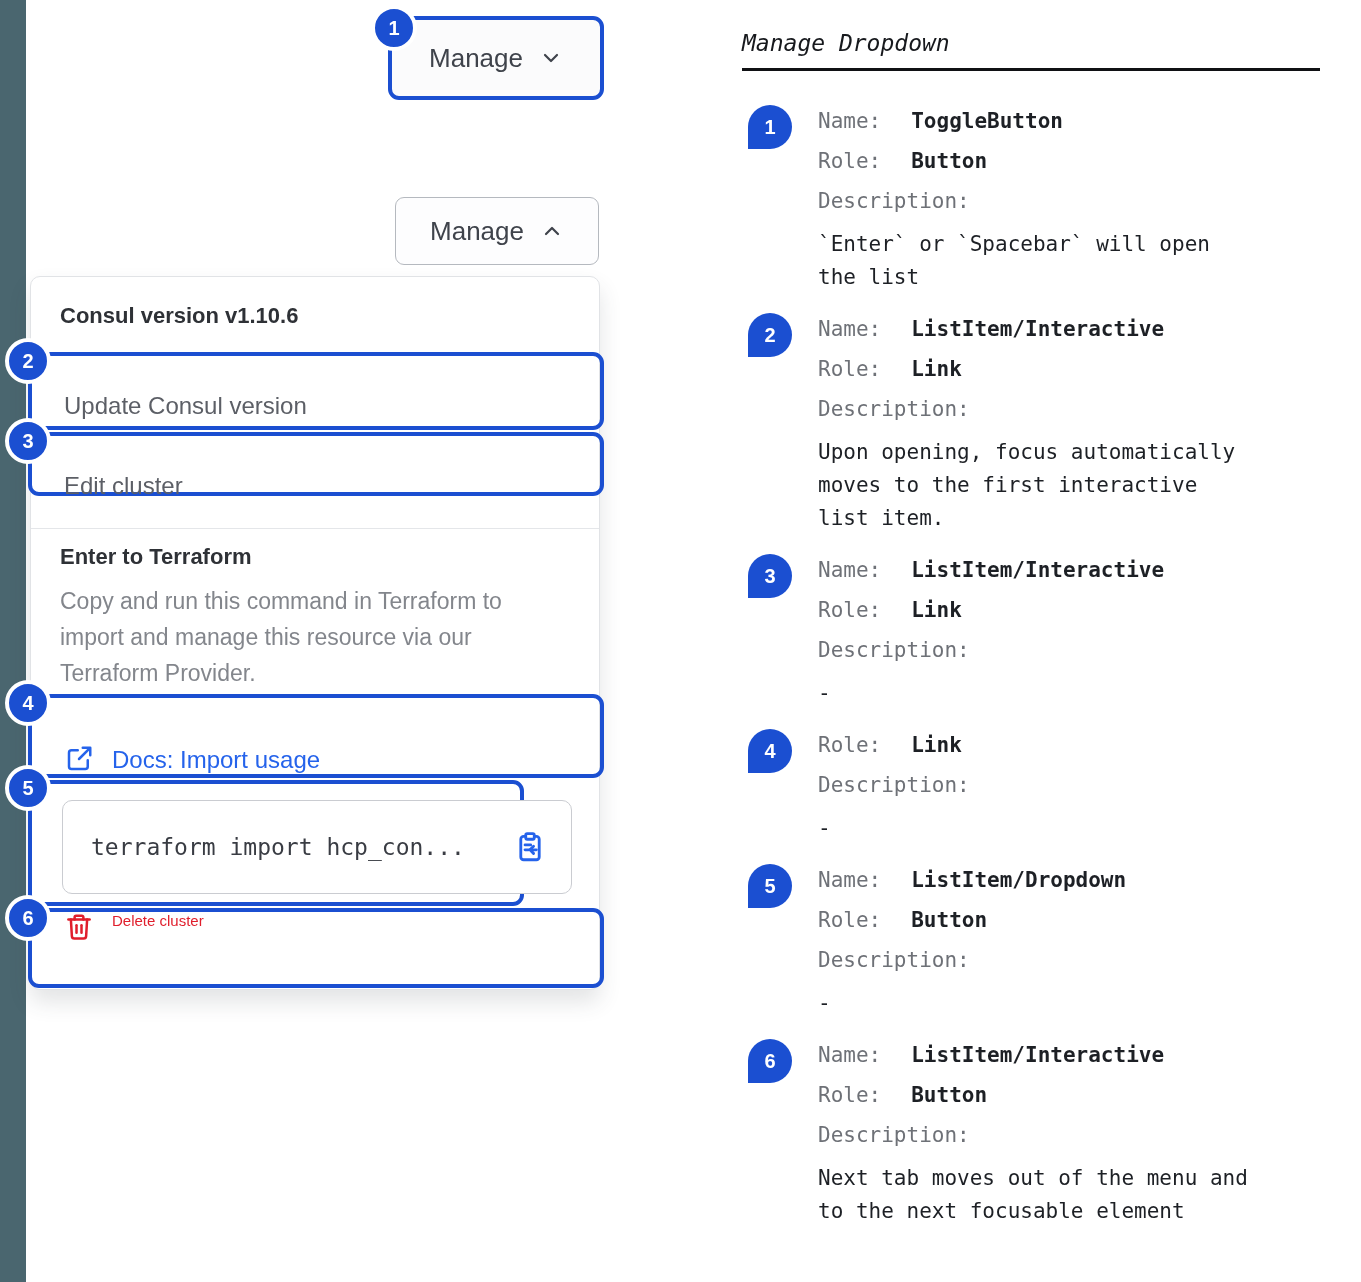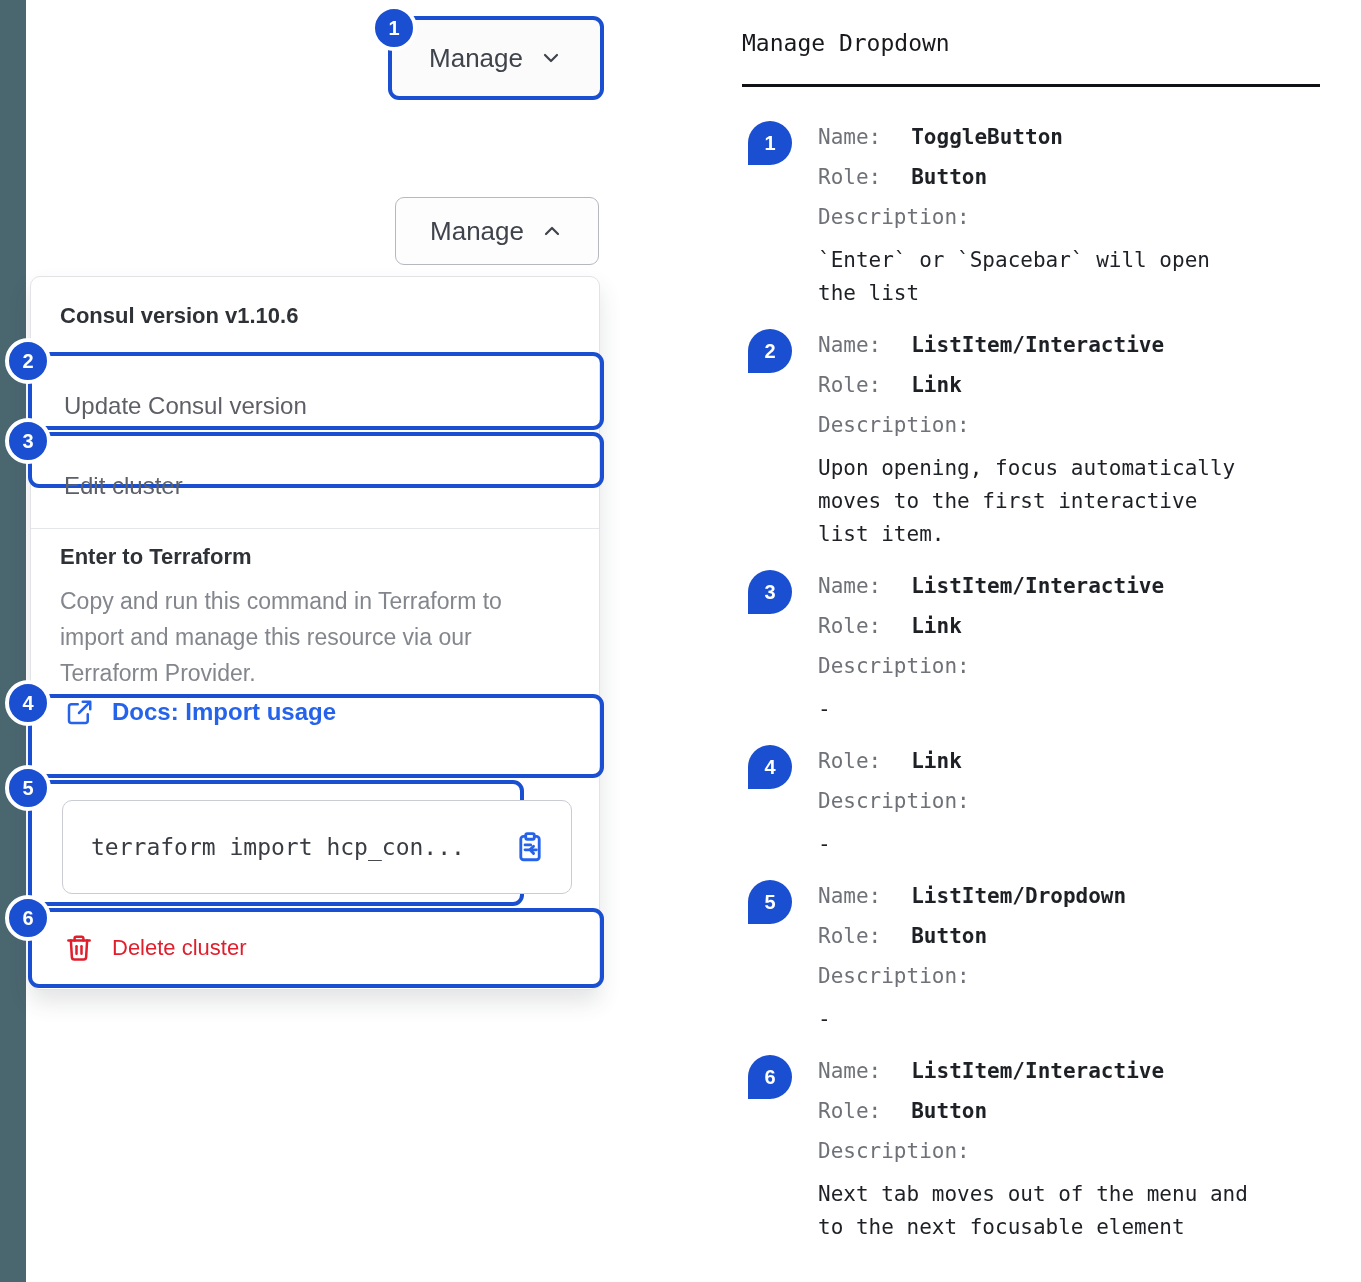--- a/index.html
+++ b/index.html
@@ -81,45 +81,45 @@
   .import-title {
     position: absolute; left: 60px; top: 544px;
     font-size: 22px; font-weight: bold; color: #2e3136; z-index: 2;
   }
   .import-desc {
     position: absolute; left: 60px; top: 583px; width: 445px;
     font-size: 23px; line-height: 36px; color: #83868c; z-index: 2;
   }
 
   .out-2 { left: 28px; top: 352px; width: 576px; height: 78px; z-index: 3; }
-  .out-3 { left: 28px; top: 432px; width: 576px; height: 56px; z-index: 3; }
+  .out-3 { left: 28px; top: 432px; width: 576px; height: 64px; z-index: 3; }
   .out-4 { left: 28px; top: 694px; width: 576px; height: 84px; z-index: 3; }
   .out-5 { left: 28px; top: 780px; width: 496px; height: 126px; z-index: 3; }
   .out-6 { left: 28px; top: 908px; width: 576px; height: 80px; z-index: 3; }
 
   .menu-item {
     width: 100%; height: 100%;
     display: flex; 
     padding-left: 32px;
     font-size: 24px; color: #5c5f66;
     cursor: pointer;
     margin-top: 36px;
   }
   .link-item {
     width: 100%; height: 100%;
-    display: flex; align-items: flex-start; gap: 18px;
+    display: flex; align-items: flex-end; gap: 18px;
     padding-left: 32px;
-    font-size: 24px; color: #2563eb; font-weight: 700;
+    font-size: 24px; color: #2563eb; font-weight: 400;
     cursor: pointer;
   }
   .danger-item {
     width: 100%; height: 100%;
-    display: flex; align-items: center; gap: 18px;
+    display: flex; gap: 18px;
     padding-left: 32px;
-    font-size: 22px; color: #e01e2c; font-weight: 500;
+    font-size: 15px; color: #e01e2c; font-weight: 500;
     cursor: pointer;
   }
   .code-field {
     position: absolute; left: 30px; top: 16px; width: 510px; height: 94px;
     border: 1.5px solid #caccd1; border-radius: 10px;
     display: flex; align-items: center; justify-content: space-between;
     padding: 0 24px 0 28px;
     background: #ffffff;
     cursor: pointer;
   }
@@ -131,21 +131,22 @@
   .icon-blue { color: #2563eb; }
   .icon-red { color: #e01e2c; }
 
   
   .spec {
     position: absolute; left: 742px; top: 30px; width: 594px;
   }
   .spec-title {
     font-family: "DejaVu Sans Mono", monospace;
     font-size: 23px; color: #17191d; font-weight: 400;
-    margin-bottom: 28px;
+    margin-bottom: 12px;
+    font-style: italic;
   }
   .spec-hr {
     width: 578px; height: 3px; background: #101114; border: none;
     margin-bottom: 30px;
   }
   .spec-item {
     display: flex; gap: 26px;
     margin-bottom: 15px;
     font-family: "DejaVu Sans Mono", monospace;
   }

